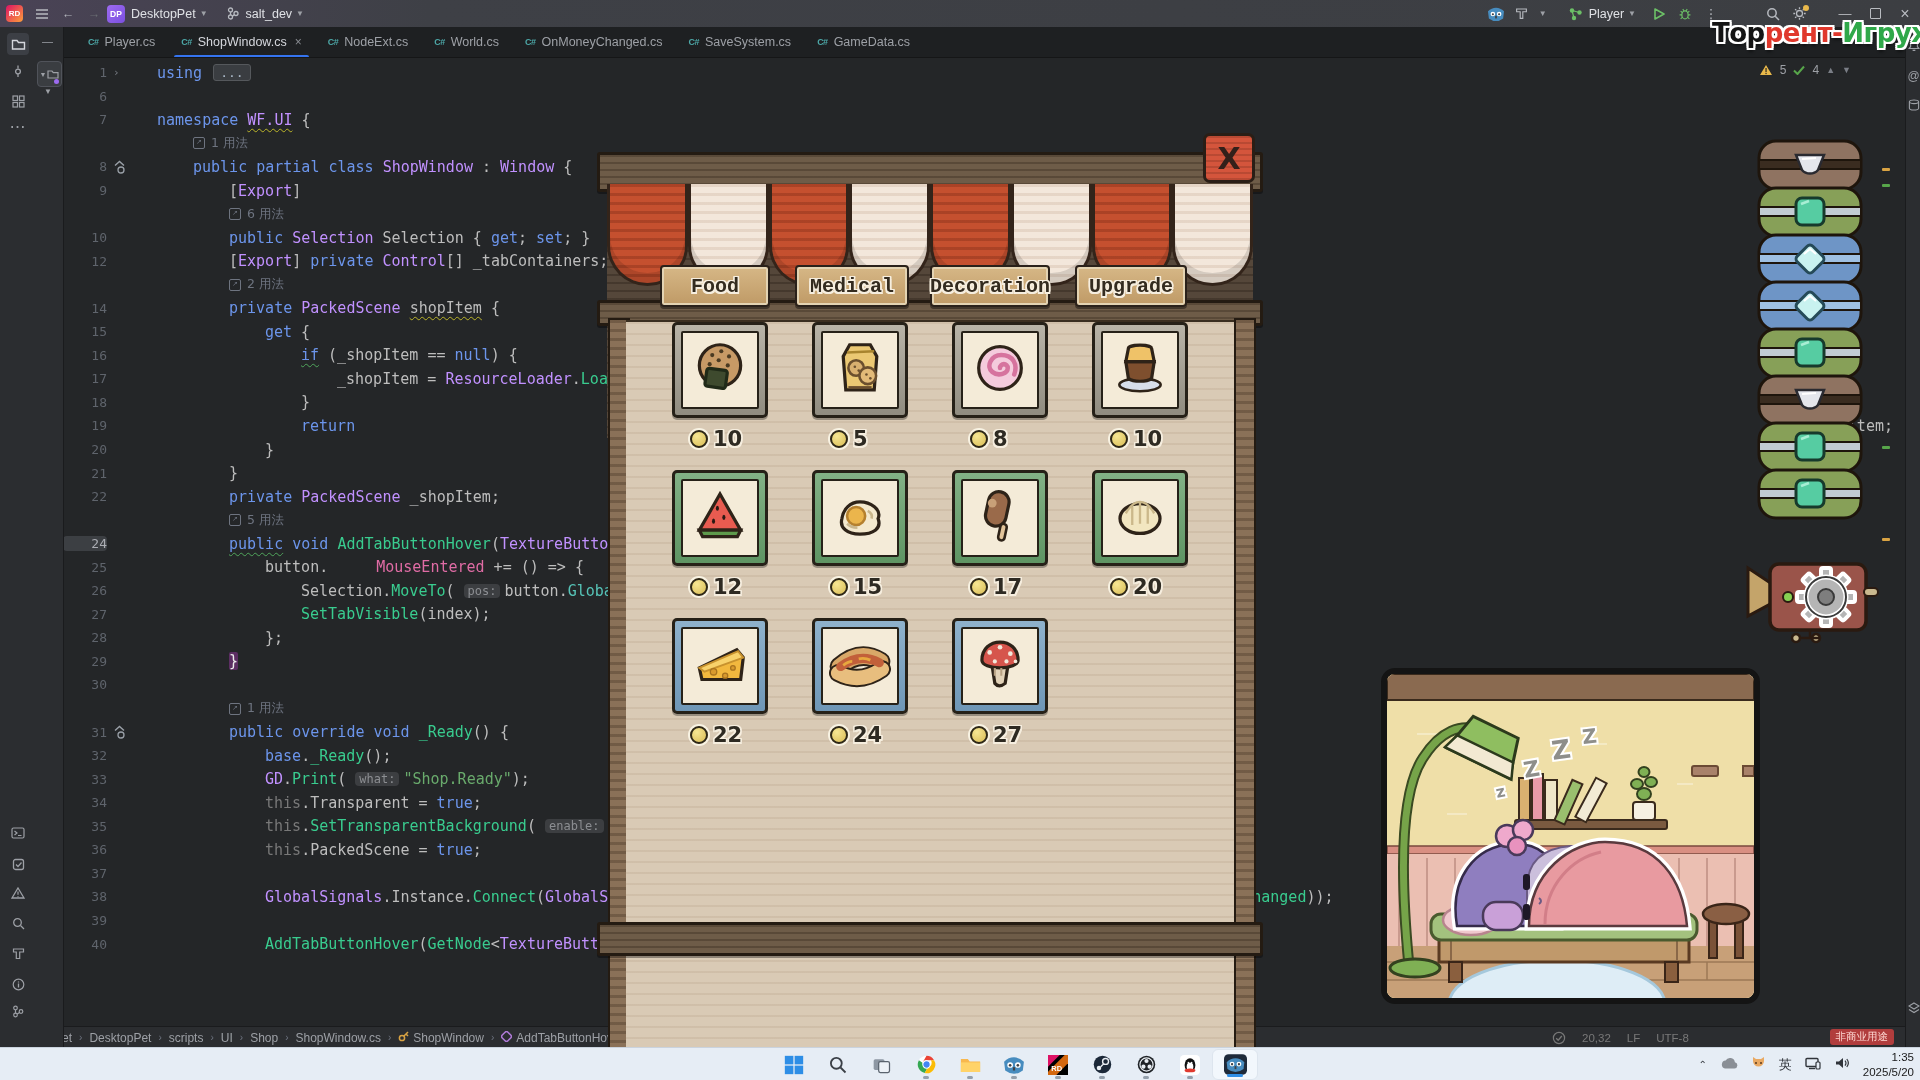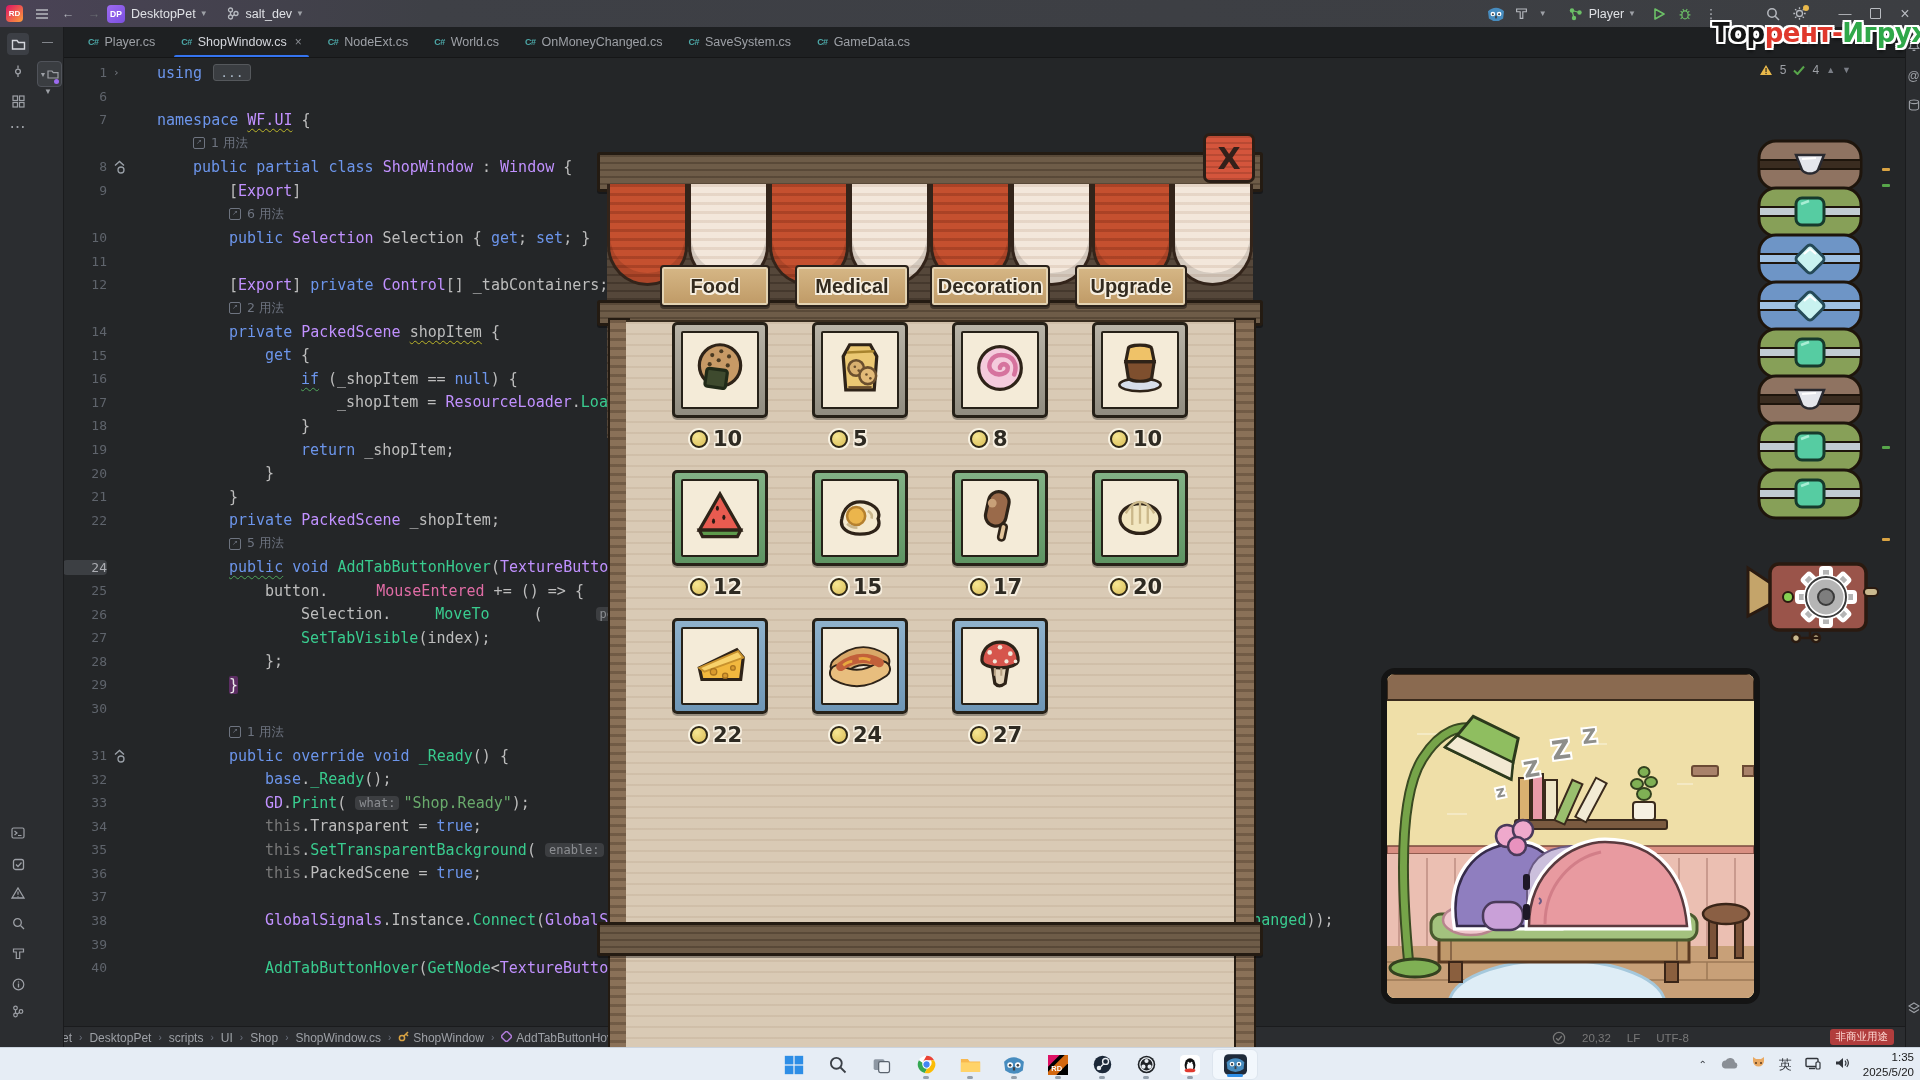--- a/index.html
+++ b/index.html
@@ -61,21 +61,21 @@
   #statright{position:absolute;left:1552px;display:flex;align-items:center;gap:16px;color:#787878;font-size:11.5px;}
   #ncbadge{position:absolute;right:26px;top:2px;background:#B13D3D;color:#FFD9D4;font-size:10.5px;padding:1px 6px;border-radius:3px;z-index:6;}
   
   #shop{left:597px;top:133px;width:666px;height:817px;z-index:30;}
   .wood{background:#6E5C48 repeating-linear-gradient(180deg,rgba(35,24,14,.28) 0 2px,rgba(0,0,0,0) 2px 7px);border:3px solid #241B12;border-radius:3px;box-shadow:0 2px 0 rgba(0,0,0,.35);}
   #shop-close{right:8px;top:0;width:46px;height:44px;background:#D4553C repeating-linear-gradient(0deg,rgba(60,20,10,.18) 0 2px,rgba(0,0,0,0) 2px 6px);border:3px solid #2A1E16;border-radius:7px;z-index:3;display:flex;align-items:center;justify-content:center;color:#33201A;font-size:30px;font-weight:bold;font-family:"DejaVu Sans",sans-serif;}
   #awning{left:10px;top:53px;width:646px;height:252px;background:#55473A repeating-linear-gradient(180deg,rgba(20,12,6,.25) 0 2px,rgba(0,0,0,0) 2px 8px);}
   .scallop{position:absolute;top:-2px;width:80.75px;height:102px;border:3px solid #33241A;border-top:none;border-radius:0 0 42px 42px;box-sizing:border-box;box-shadow:inset 0 -10px 0 rgba(0,0,0,.12);}
   .sc-red{background:#C5502F repeating-linear-gradient(180deg,rgba(90,25,10,.25) 0 3px,rgba(0,0,0,0) 3px 9px);}
   .sc-white{background:#F3E7DB repeating-linear-gradient(180deg,rgba(160,120,90,.16) 0 3px,rgba(0,0,0,0) 3px 9px);}
-  .shoptab{position:absolute;top:132px;height:38px;background:linear-gradient(#D6B786,#BF9A66);border:2.5px solid #2A211A;border-radius:4px;box-shadow:inset 0 0 0 2px #E3D3B2,0 2px 0 rgba(0,0,0,.4);display:flex;align-items:center;justify-content:center;font-weight:bold;font-size:20px;color:#332B1F;font-family:Liberation Sans, sans-serif;}
+  .shoptab{position:absolute;top:132px;height:38px;background:linear-gradient(#D6B786,#BF9A66);border:2.5px solid #2A211A;border-radius:4px;box-shadow:inset 0 0 0 2px #E3D3B2,0 2px 0 rgba(0,0,0,.4);display:flex;align-items:center;justify-content:center;font-weight:bold;font-size:20px;color:#332B1F;font-family:Liberation Mono, monospace;}
   .ol{text-shadow:-1.5px -1.5px 0 #F6EEDF,1.5px -1.5px 0 #F6EEDF,-1.5px 1.5px 0 #F6EEDF,1.5px 1.5px 0 #F6EEDF,0 -1.5px 0 #F6EEDF,0 1.5px 0 #F6EEDF,-1.5px 0 0 #F6EEDF,1.5px 0 0 #F6EEDF;}
   #shopbar1{left:0;top:19px;width:660px;height:34px;}
   #shopbar2{left:0;top:167px;width:660px;height:20px;}
   #shopbody{left:29px;top:187px;width:608px;height:735px;background:#D9CAB5 repeating-linear-gradient(180deg,rgba(140,110,80,.12) 0 2px,rgba(0,0,0,0) 2px 11px);border-top:2px solid #3A2E20;}
   .rail{top:185px;width:18px;height:737px;background:#8A7158 repeating-linear-gradient(180deg,rgba(40,26,14,.25) 0 3px,rgba(0,0,0,0) 3px 9px);border:2.5px solid #241B12;}
   #shopbot{left:0;top:789px;width:660px;height:28px;}
   .iframe{position:absolute;width:96px;height:96px;border:3px solid #262118;border-radius:5px;padding:6px;box-sizing:border-box;box-shadow:0 2px 0 rgba(0,0,0,.3);}
   .if-silver{background:linear-gradient(#B8B4A8,#908C80);}
   .if-green{background:linear-gradient(#82B186,#5E9463);}
   .if-blue{background:linear-gradient(#8FB2CC,#6E96B6);}
@@ -325,36 +325,35 @@
         <div class="crow"><span class="lnum">6</span><span class="lgut"></span><span class="lcode" style="padding-left: 4px;"></span></div>
         <div class="crow"><span class="lnum">7</span><span class="lgut"></span><span class="lcode" style="padding-left: 4px;"><span class="sk">namespace </span><span class="st wy">WF.UI</span><span class="sp"> {</span></span></div>
         <div class="crow"><span class="lnum"></span><span class="lgut"></span><span class="lcode" style="padding-left: 40px;"><span class="uhint"><span class="uh-ic">↗</span>1 用法</span></span></div>
         <div class="crow"><span class="lnum">8</span><span class="lgut"><svg width="13" height="14">
               <path d="M2 5.5 6.5 1.5 11 5.5" stroke="#9aa0a8" fill="none" stroke-width="1.4"></path>
               <circle cx="8" cy="10" r="3" stroke="#9aa0a8" fill="none" stroke-width="1.3"></circle>
             </svg></span><span class="lcode" style="padding-left: 40px;"><span class="sk">public partial class </span><span class="st">ShopWindow</span><span class="sp"> : </span><span class="st">Window</span><span class="sp"> {</span></span></div>
         <div class="crow"><span class="lnum">9</span><span class="lgut"></span><span class="lcode" style="padding-left: 76px;"><span class="sp">[</span><span class="st">Export</span><span class="sp">]</span></span></div>
         <div class="crow"><span class="lnum"></span><span class="lgut"></span><span class="lcode" style="padding-left: 76px;"><span class="uhint"><span class="uh-ic">↗</span>6 用法</span></span></div>
         <div class="crow"><span class="lnum">10</span><span class="lgut"></span><span class="lcode" style="padding-left: 76px;"><span class="sk">public </span><span class="st">Selection</span><span class="sp"> Selection { </span><span class="sk">get</span><span class="sp">; </span><span class="sk">set</span><span class="sp">; }</span></span></div>
-        <div class="crow"><span class="lnum">11</span><span class="lgut"></span><span class="lcode" style="padding-left: 4px;"></span></div>
         <div class="crow"><span class="lnum">12</span><span class="lgut"></span><span class="lcode" style="padding-left: 76px;"><span class="sp">[</span><span class="st">Export</span><span class="sp">] </span><span class="sk">private </span><span class="st">Control</span><span class="sp">[] _tabContainers;</span></span></div>
         <div class="crow"><span class="lnum"></span><span class="lgut"></span><span class="lcode" style="padding-left: 76px;"><span class="uhint"><span class="uh-ic">↗</span>2 用法</span></span></div>
         <div class="crow"><span class="lnum">14</span><span class="lgut"></span><span class="lcode" style="padding-left: 76px;"><span class="sk">private </span><span class="st">PackedScene</span><span class="sp"> </span><span class="sp wy">shopItem</span><span class="sp"> {</span></span></div>
         <div class="crow"><span class="lnum">15</span><span class="lgut"></span><span class="lcode" style="padding-left: 112px;"><span class="sk">get</span><span class="sp"> {</span></span></div>
         <div class="crow"><span class="lnum">16</span><span class="lgut"></span><span class="lcode" style="padding-left: 148px;"><span class="sk wg">if</span><span class="sp"> (_shopItem == </span><span class="sk">null</span><span class="sp">) {</span></span></div>
         <div class="crow"><span class="lnum">17</span><span class="lgut"></span><span class="lcode" style="padding-left: 184px;"><span class="sp">_shopItem = </span><span class="st">ResourceLoader</span><span class="sp">.</span><span class="sm">Load</span><span class="sp">&lt;</span><span class="st">Packe</span></span></div>
         <div class="crow"><span class="lnum">18</span><span class="lgut"></span><span class="lcode" style="padding-left: 148px;"><span class="sp">}</span></span></div>
-        <div class="crow"><span class="lnum">19</span><span class="lgut"></span><span class="lcode" style="padding-left: 148px;"><span class="sk">return</span><span class="sp"> _shopItem;</span></span></div>
+        <div class="crow"><span class="lnum">19</span><span class="lgut"></span><span class="lcode" style="padding-left: 148px; justify-content: space-between;"><span class="sk">return</span><span class="sp"> _shopItem;</span></span></div>
         <div class="crow"><span class="lnum">20</span><span class="lgut"></span><span class="lcode" style="padding-left: 112px;"><span class="sp">}</span></span></div>
         <div class="crow"><span class="lnum">21</span><span class="lgut"></span><span class="lcode" style="padding-left: 76px;"><span class="sp">}</span></span></div>
         <div class="crow"><span class="lnum">22</span><span class="lgut"></span><span class="lcode" style="padding-left: 76px;"><span class="sk">private </span><span class="st">PackedScene</span><span class="sp"> _shopItem;</span></span></div>
         <div class="crow"><span class="lnum"></span><span class="lgut"></span><span class="lcode" style="padding-left: 76px;"><span class="uhint"><span class="uh-ic">↗</span>5 用法</span></span></div>
         <div class="crow cur"><span class="lnum">24</span><span class="lgut"></span><span class="lcode" style="padding-left: 76px;"><span class="sk wg">public</span><span class="sk"> void </span><span class="sm">AddTabButtonHover</span><span class="sp">(</span><span class="st">TextureButton</span><span class="sp"> butto</span></span></div>
         <div class="crow"><span class="lnum">25</span><span class="lgut"></span><span class="lcode" style="padding-left: 112px;"><span class="sp">button.</span><span class="se">MouseEntered</span><span class="sp"> += () =&gt; {</span></span></div>
-        <div class="crow"><span class="lnum">26</span><span class="lgut"></span><span class="lcode" style="padding-left: 148px; gap: 44px;"><span class="sp">Selection.</span><span class="sm">MoveTo</span><span class="sp">( </span><span class="chip">pos:</span><span class="sp">button.</span><span class="sc">GlobalPositio</span></span></div>
+        <div class="crow"><span class="lnum">26</span><span class="lgut"></span><span class="lcode" style="padding-left: 148px;"><span class="sp">Selection.</span><span class="sm">MoveTo</span><span class="sp">( </span><span class="chip">pos:</span><span class="sp">button.</span><span class="sc">GlobalPositio</span></span></div>
         <div class="crow"><span class="lnum">27</span><span class="lgut"></span><span class="lcode" style="padding-left: 148px;"><span class="sm">SetTabVisible</span><span class="sp">(index);</span></span></div>
         <div class="crow"><span class="lnum">28</span><span class="lgut"></span><span class="lcode" style="padding-left: 112px;"><span class="sp">};</span></span></div>
         <div class="crow"><span class="lnum">29</span><span class="lgut"></span><span class="lcode" style="padding-left: 76px;"><span class="sp brh">}</span></span></div>
         <div class="crow"><span class="lnum">30</span><span class="lgut"></span><span class="lcode" style="padding-left: 4px;"></span></div>
         <div class="crow"><span class="lnum"></span><span class="lgut"></span><span class="lcode" style="padding-left: 76px;"><span class="uhint"><span class="uh-ic">↗</span>1 用法</span></span></div>
         <div class="crow"><span class="lnum">31</span><span class="lgut"><svg width="13" height="14">
               <path d="M2 5.5 6.5 1.5 11 5.5" stroke="#9aa0a8" fill="none" stroke-width="1.4"></path>
               <circle cx="8" cy="10" r="3" stroke="#9aa0a8" fill="none" stroke-width="1.3"></circle>
             </svg></span><span class="lcode" style="padding-left: 76px;"><span class="sk">public override void </span><span class="sm">_Ready</span><span class="sp">() {</span></span></div>
         <div class="crow"><span class="lnum">32</span><span class="lgut"></span><span class="lcode" style="padding-left: 112px;"><span class="sk">base</span><span class="sp">.</span><span class="sm">_Ready</span><span class="sp">();</span></span></div>

